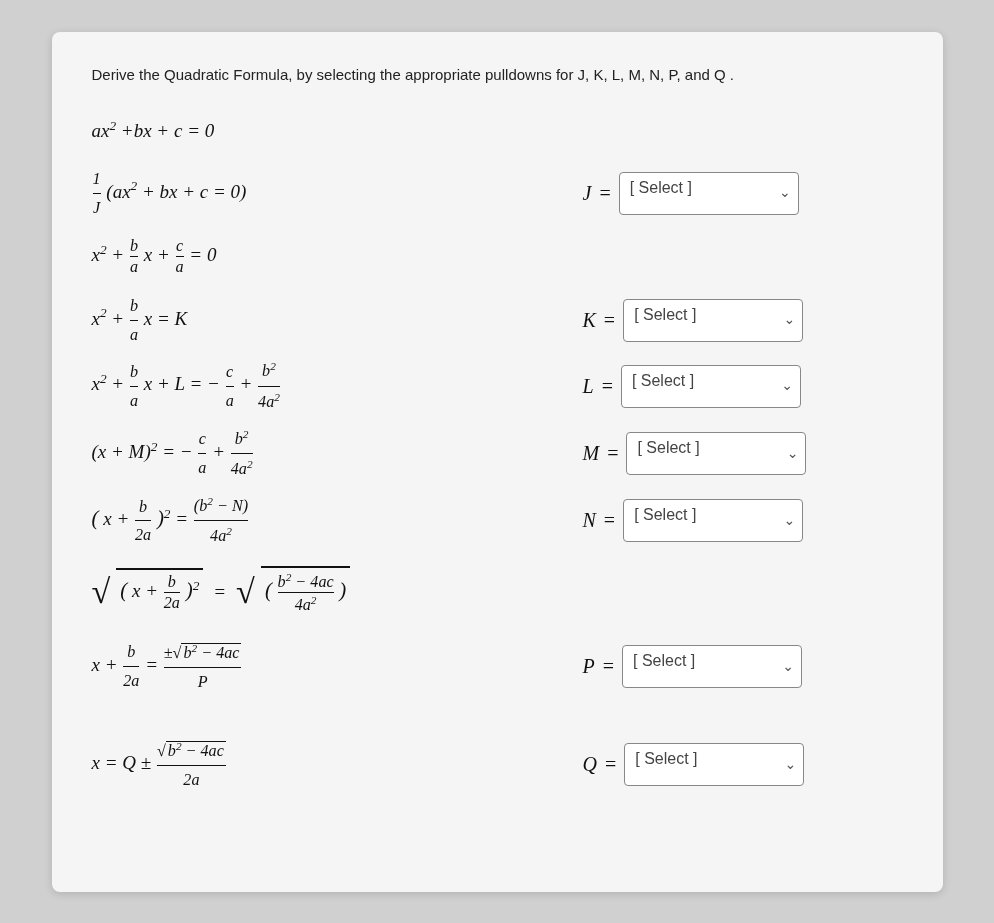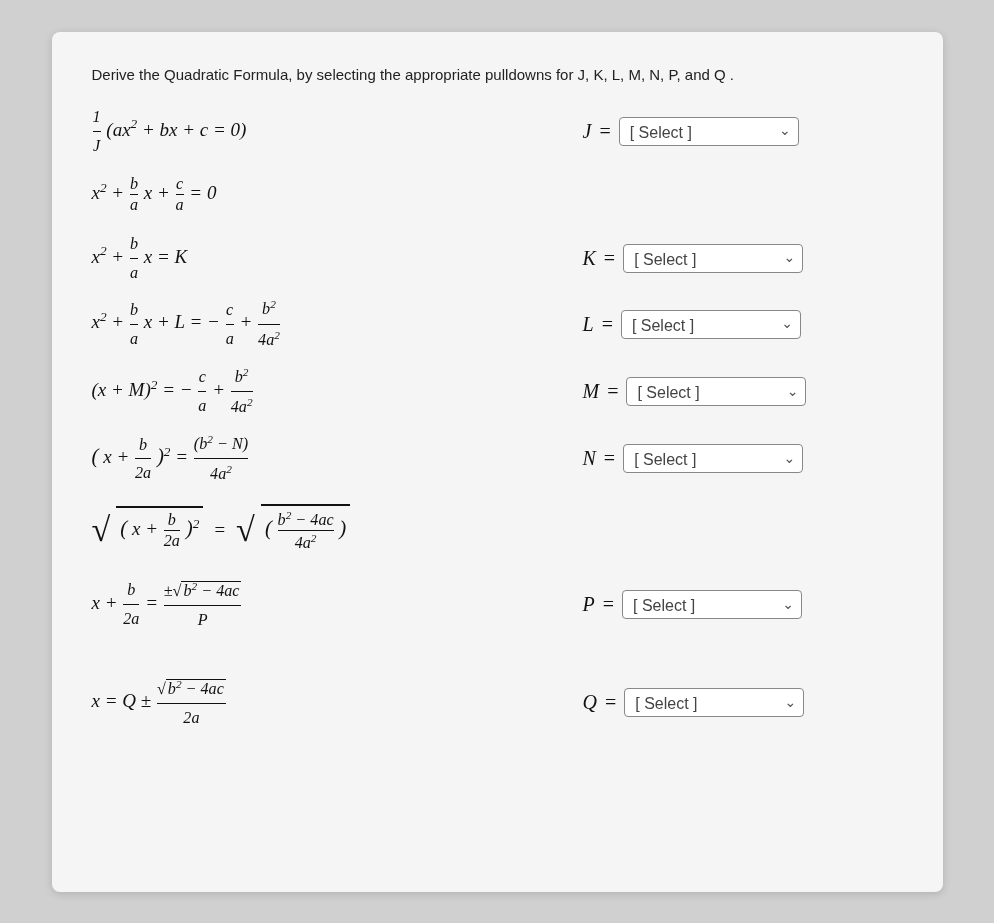--- a/index.html
+++ b/index.html
@@ -61,21 +61,21 @@
     .equals-sign {
       font-size: 20px;
       color: #111;
       margin-right: 8px;
     }
 
     .select-box {
       border: 1px solid #888;
       background: #fff;
       border-radius: 4px;
-      padding: 6px 28px 4px 10px;
+      padding: 6px 28px 18px 10px;
       font-size: 16px;
       font-family: Arial, sans-serif;
       color: #444;
       appearance: none;
       -webkit-appearance: none;
       cursor: pointer;
       min-width: 180px;
       position: relative;
     }
 
@@ -136,20 +136,25 @@
       flex: 1;
     }
   </style>
 </head>
 <body>
 
 <div class="card">
 
   <div class="instructions">Derive the Quadratic Formula, by selecting the appropriate pulldowns for J, K, L, M, N, P, and Q .</div>
 
+  <div class="row-no-selector">
+    <div class="math-only math-line">
+      <i>a</i>x<sup>2</sup> +<i>b</i>x + <i>c</i> = 0
+    </div>
+  </div>
 
   <div class="row">
     <div class="math-expr math-line">
       <span class="frac">
           <span class="num">1</span>
           <span class="den"><i>J</i></span>
         </span>
       (<i>a</i>x<sup>2</sup> + <i>b</i>x + <i>c</i> = 0)
     </div>
     <div class="selector-area">

